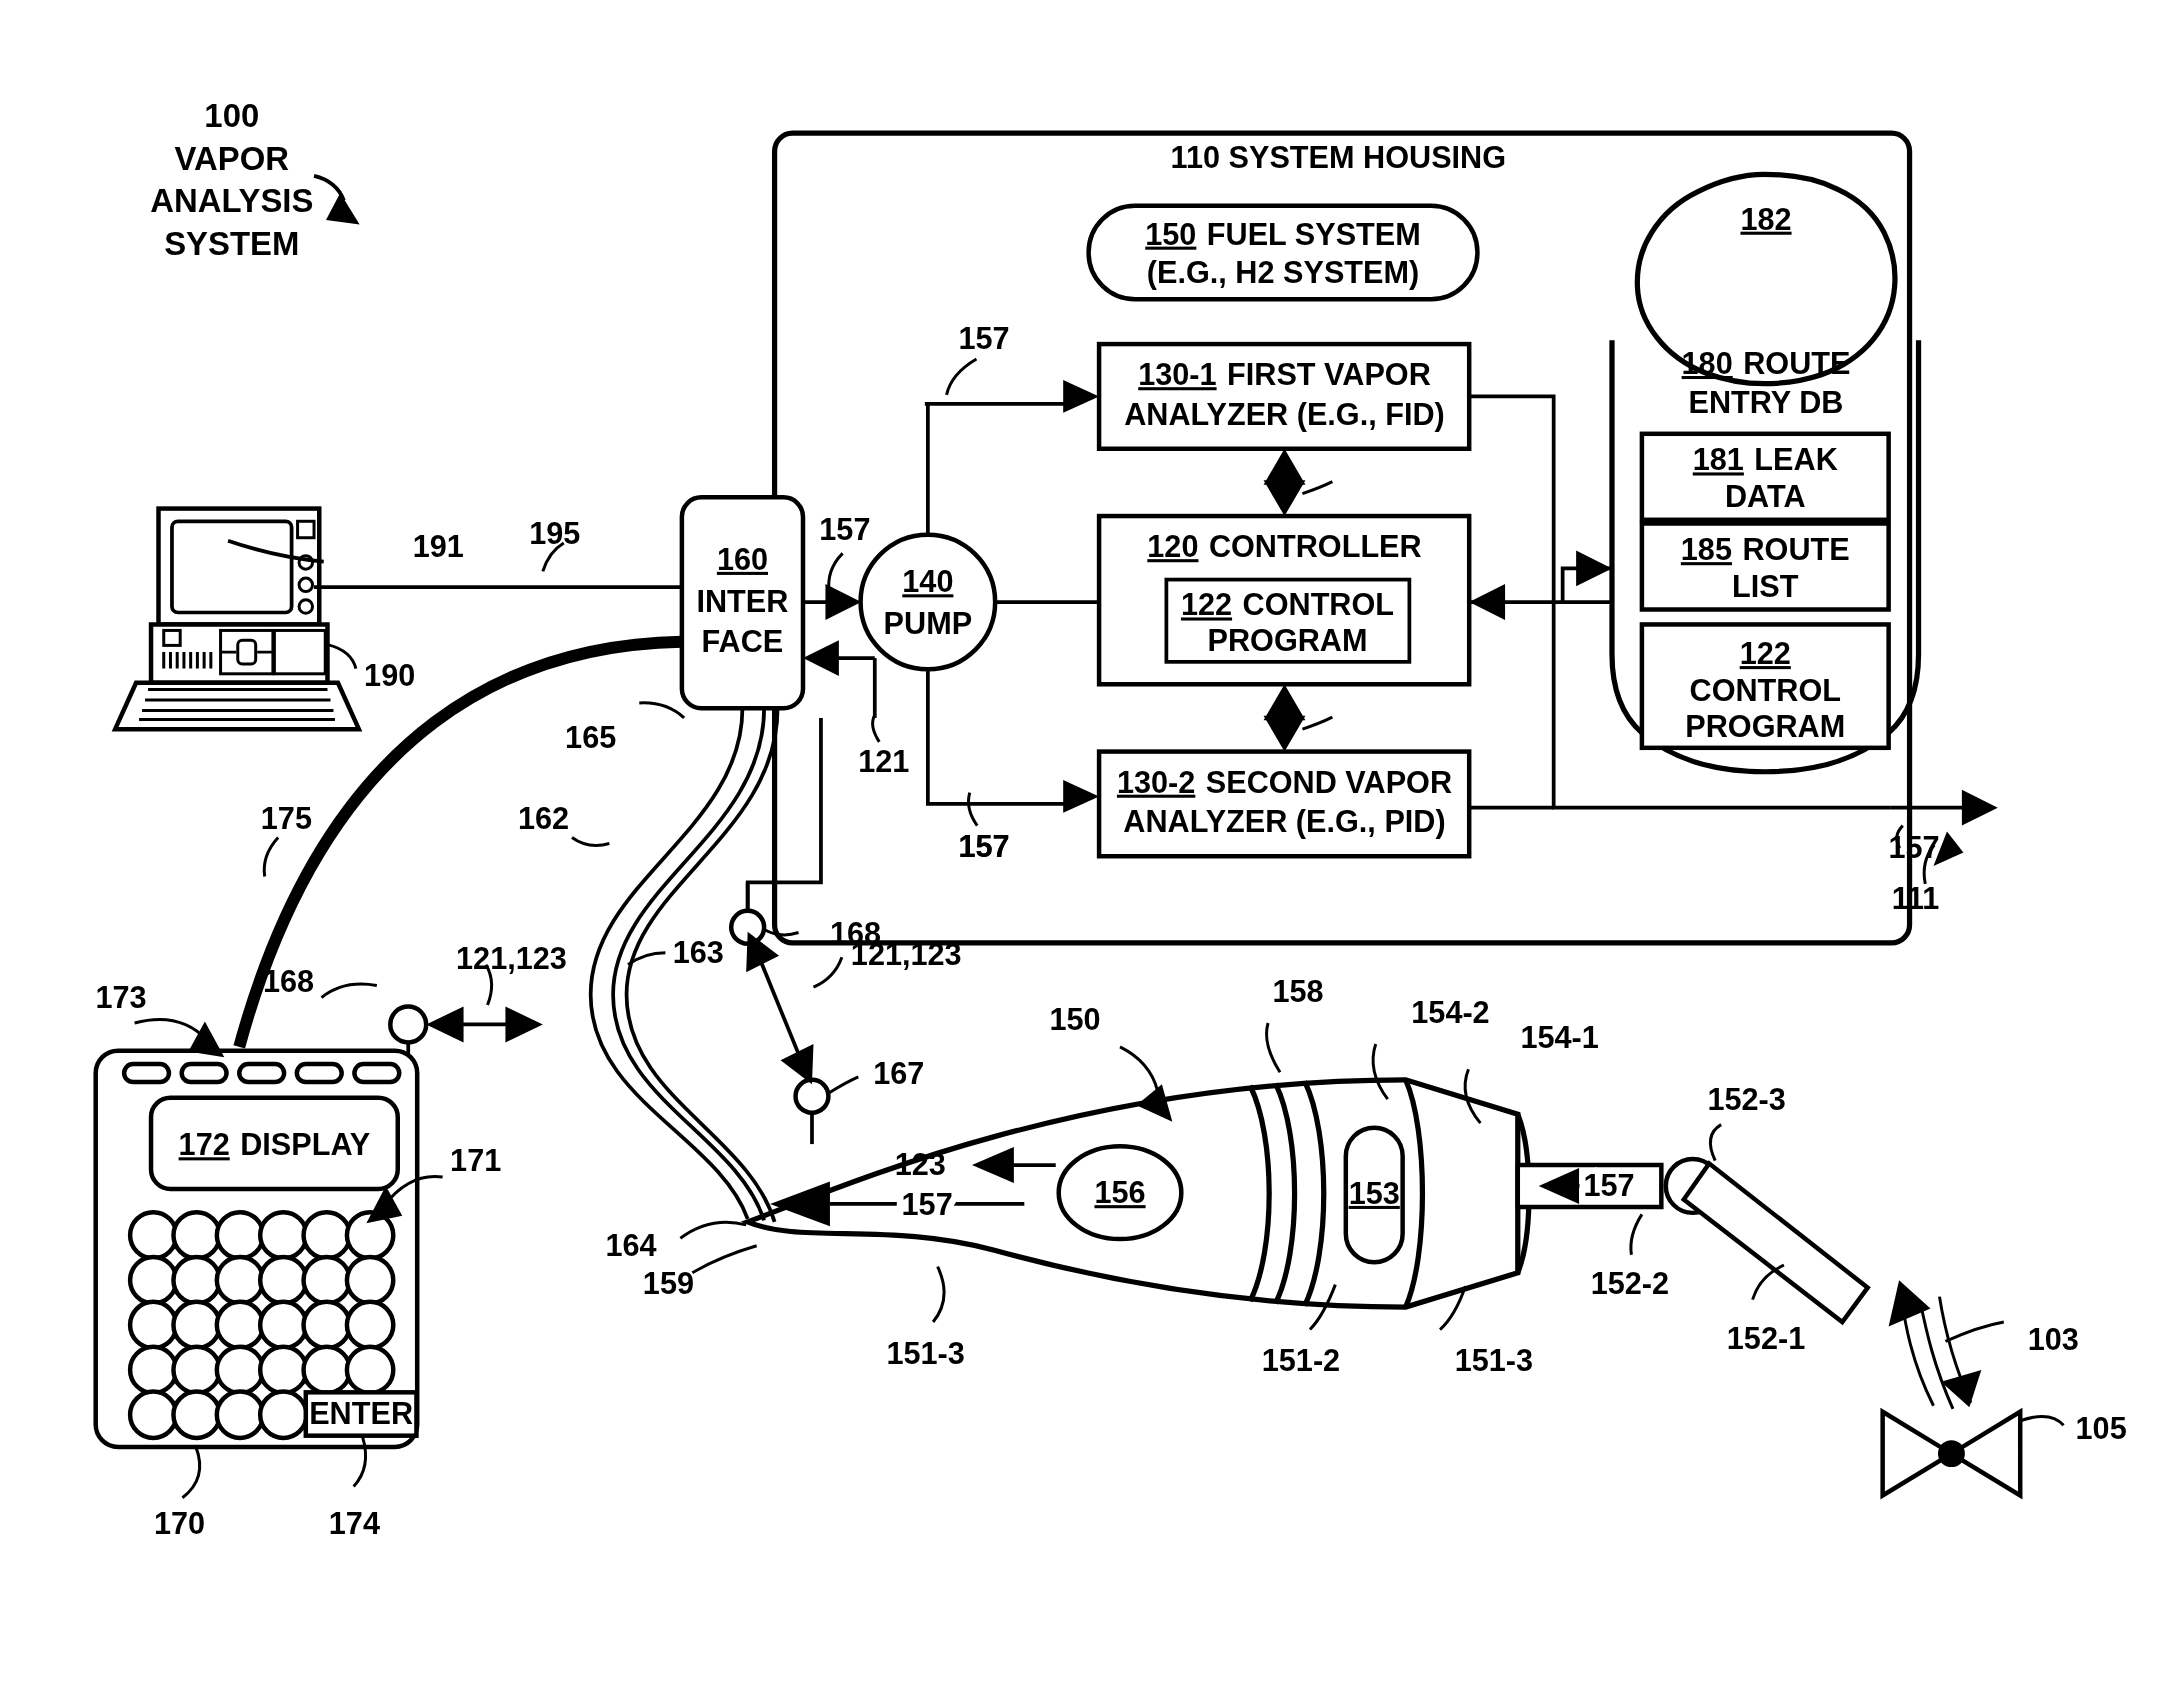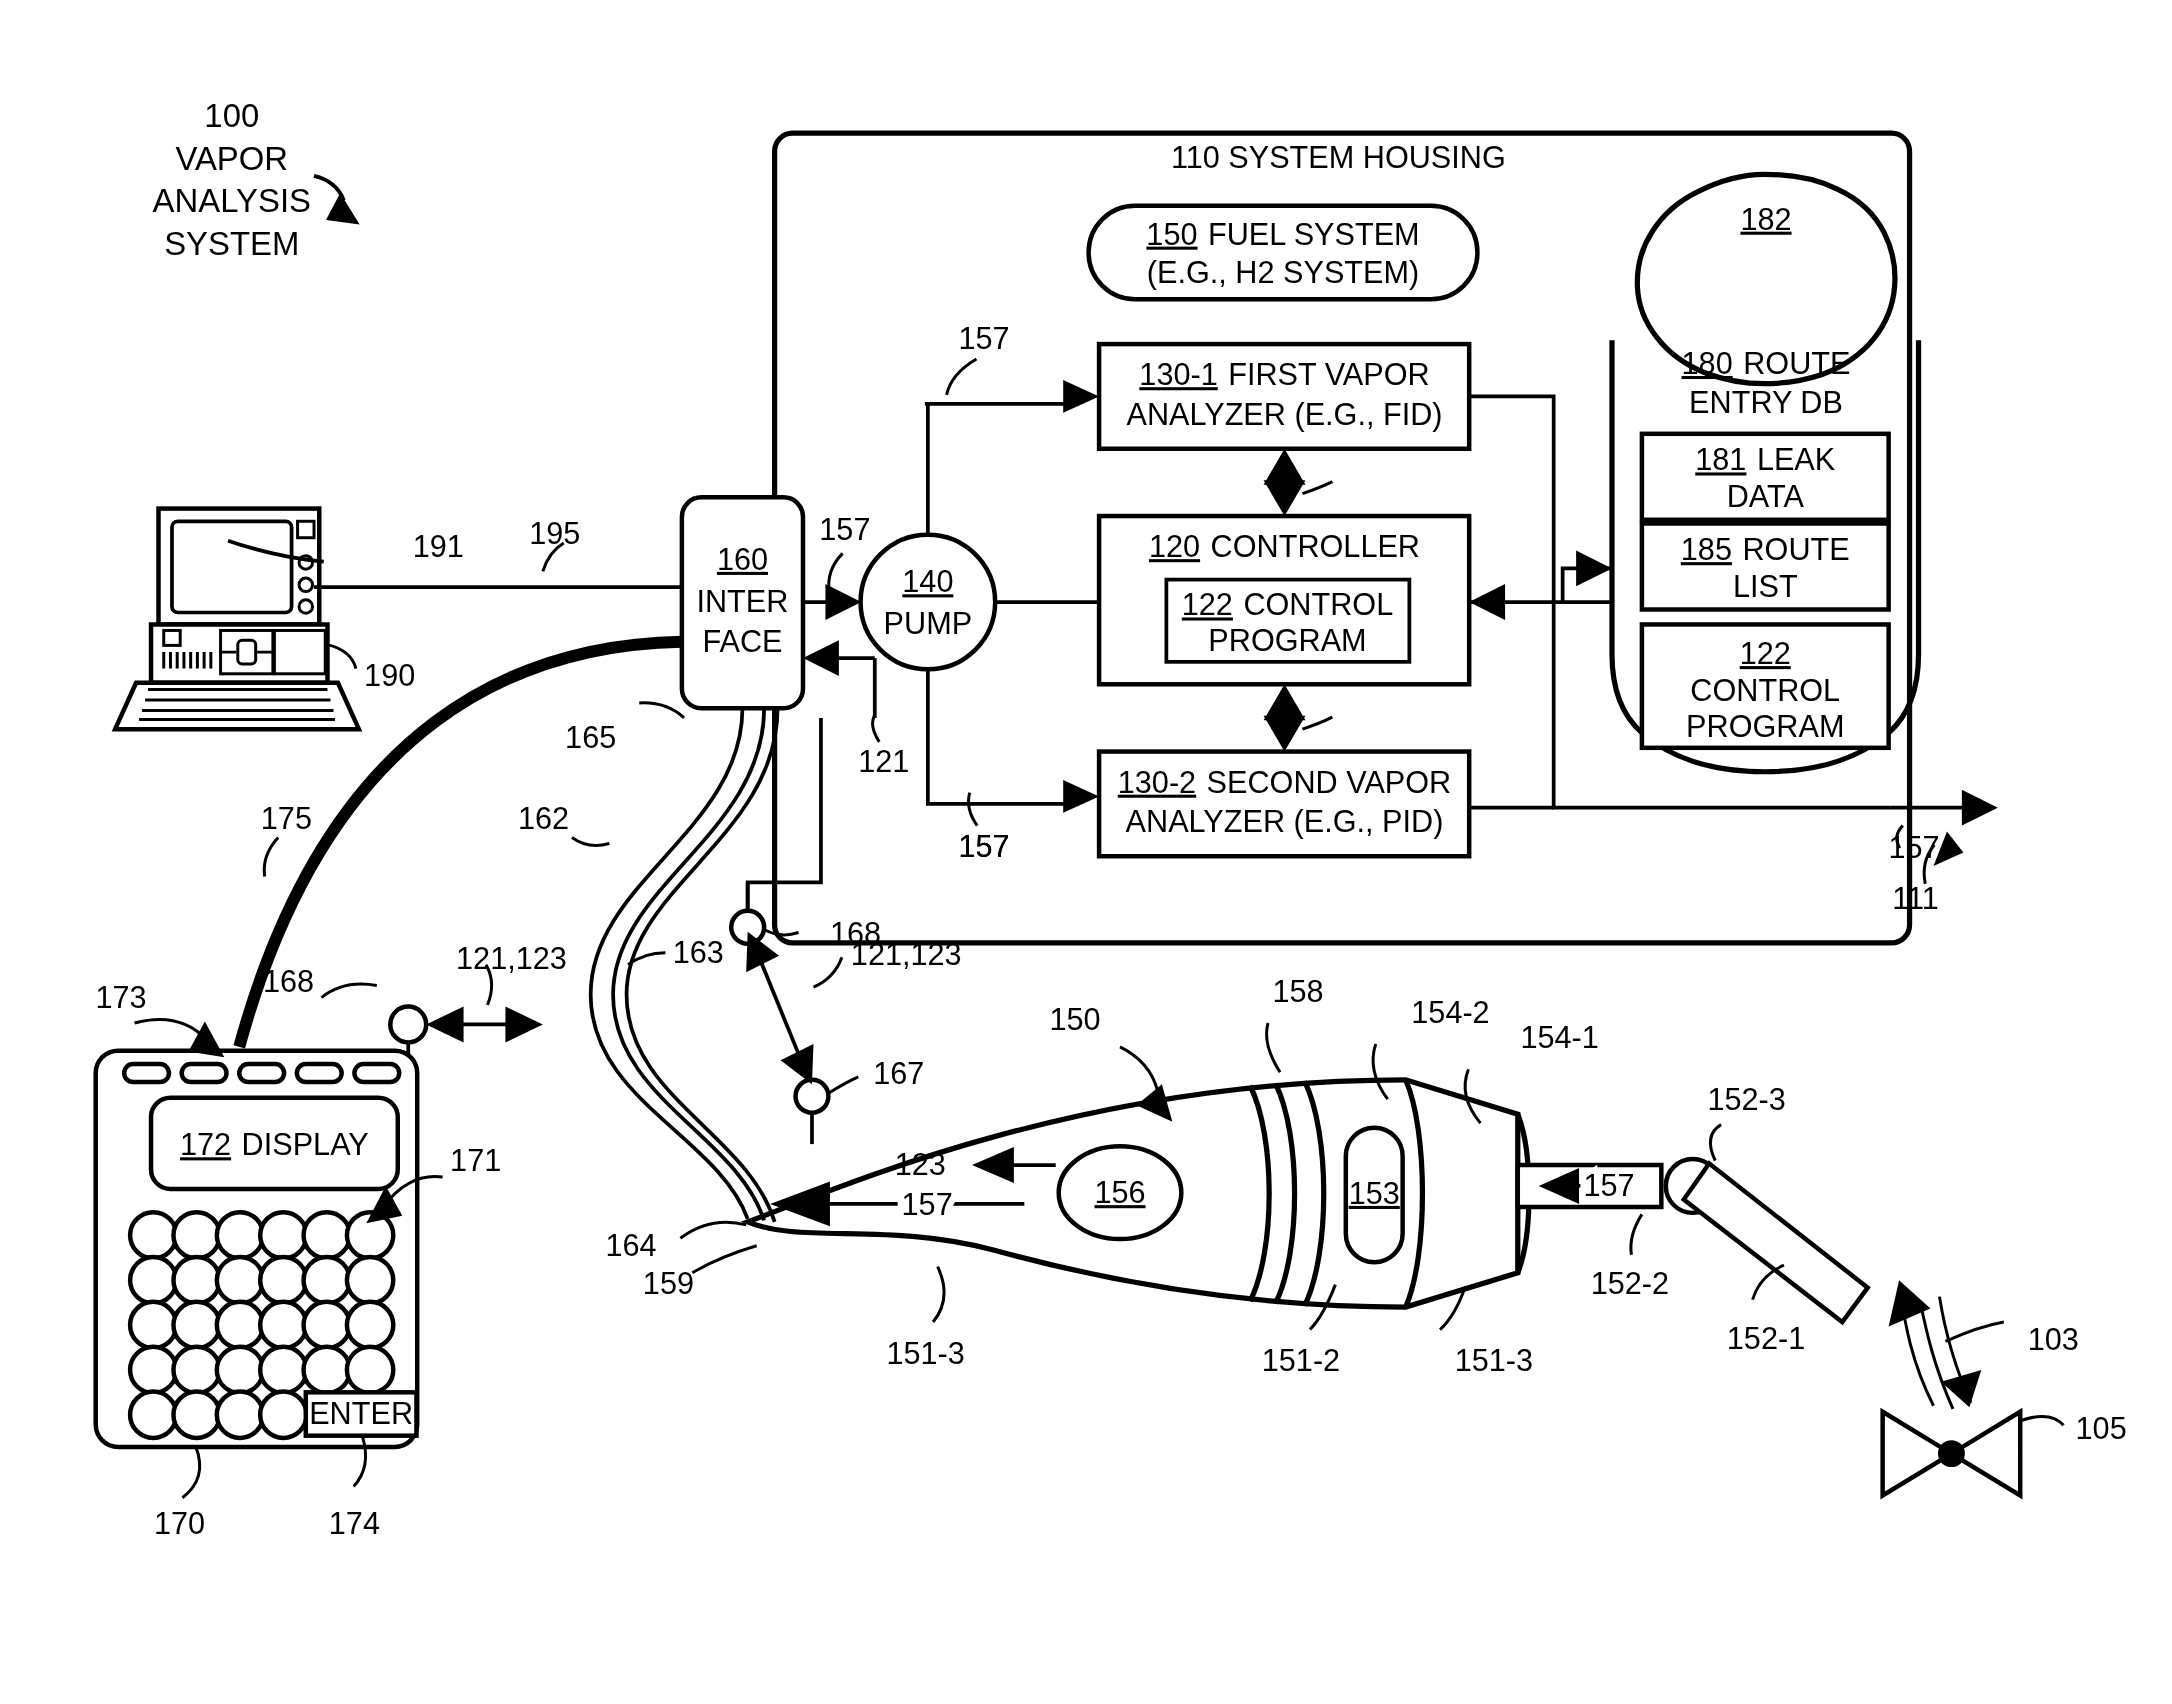--- a/index.html
+++ b/index.html
@@ -1,17 +1,17 @@
 <!DOCTYPE html>
 <html style="font-size:12px"><head>
 <meta charset="utf-8">
 <style>
   html,body{margin:0;padding:0;background:#ffffff;}
   body{width:2172px;height:1705px;overflow:hidden;font-family:"Liberation Sans",sans-serif;}
-  #fig{position:relative;width:2172px;height:1266px;background:#fff;}
+  #fig{position:relative;width:2172px;height:1266px;background:#fff;font-weight:bold;}
   svg{display:block;}
   text{font-family:"Liberation Sans",sans-serif;fill:#000;}
   .boxtxt{font-size:41px;}
   .ref{font-size:41px;}
   .big{font-size:44px;}
   .ln{fill:none;stroke:#000;stroke-width:5;}
   .ln-th{fill:none;stroke:#000;stroke-width:7;}
   .ln-thin{fill:none;stroke:#000;stroke-width:4;}
   .ln-hose{fill:none;stroke:#000;stroke-width:16;}
   .box{fill:#fff;stroke:#000;stroke-width:6;}

